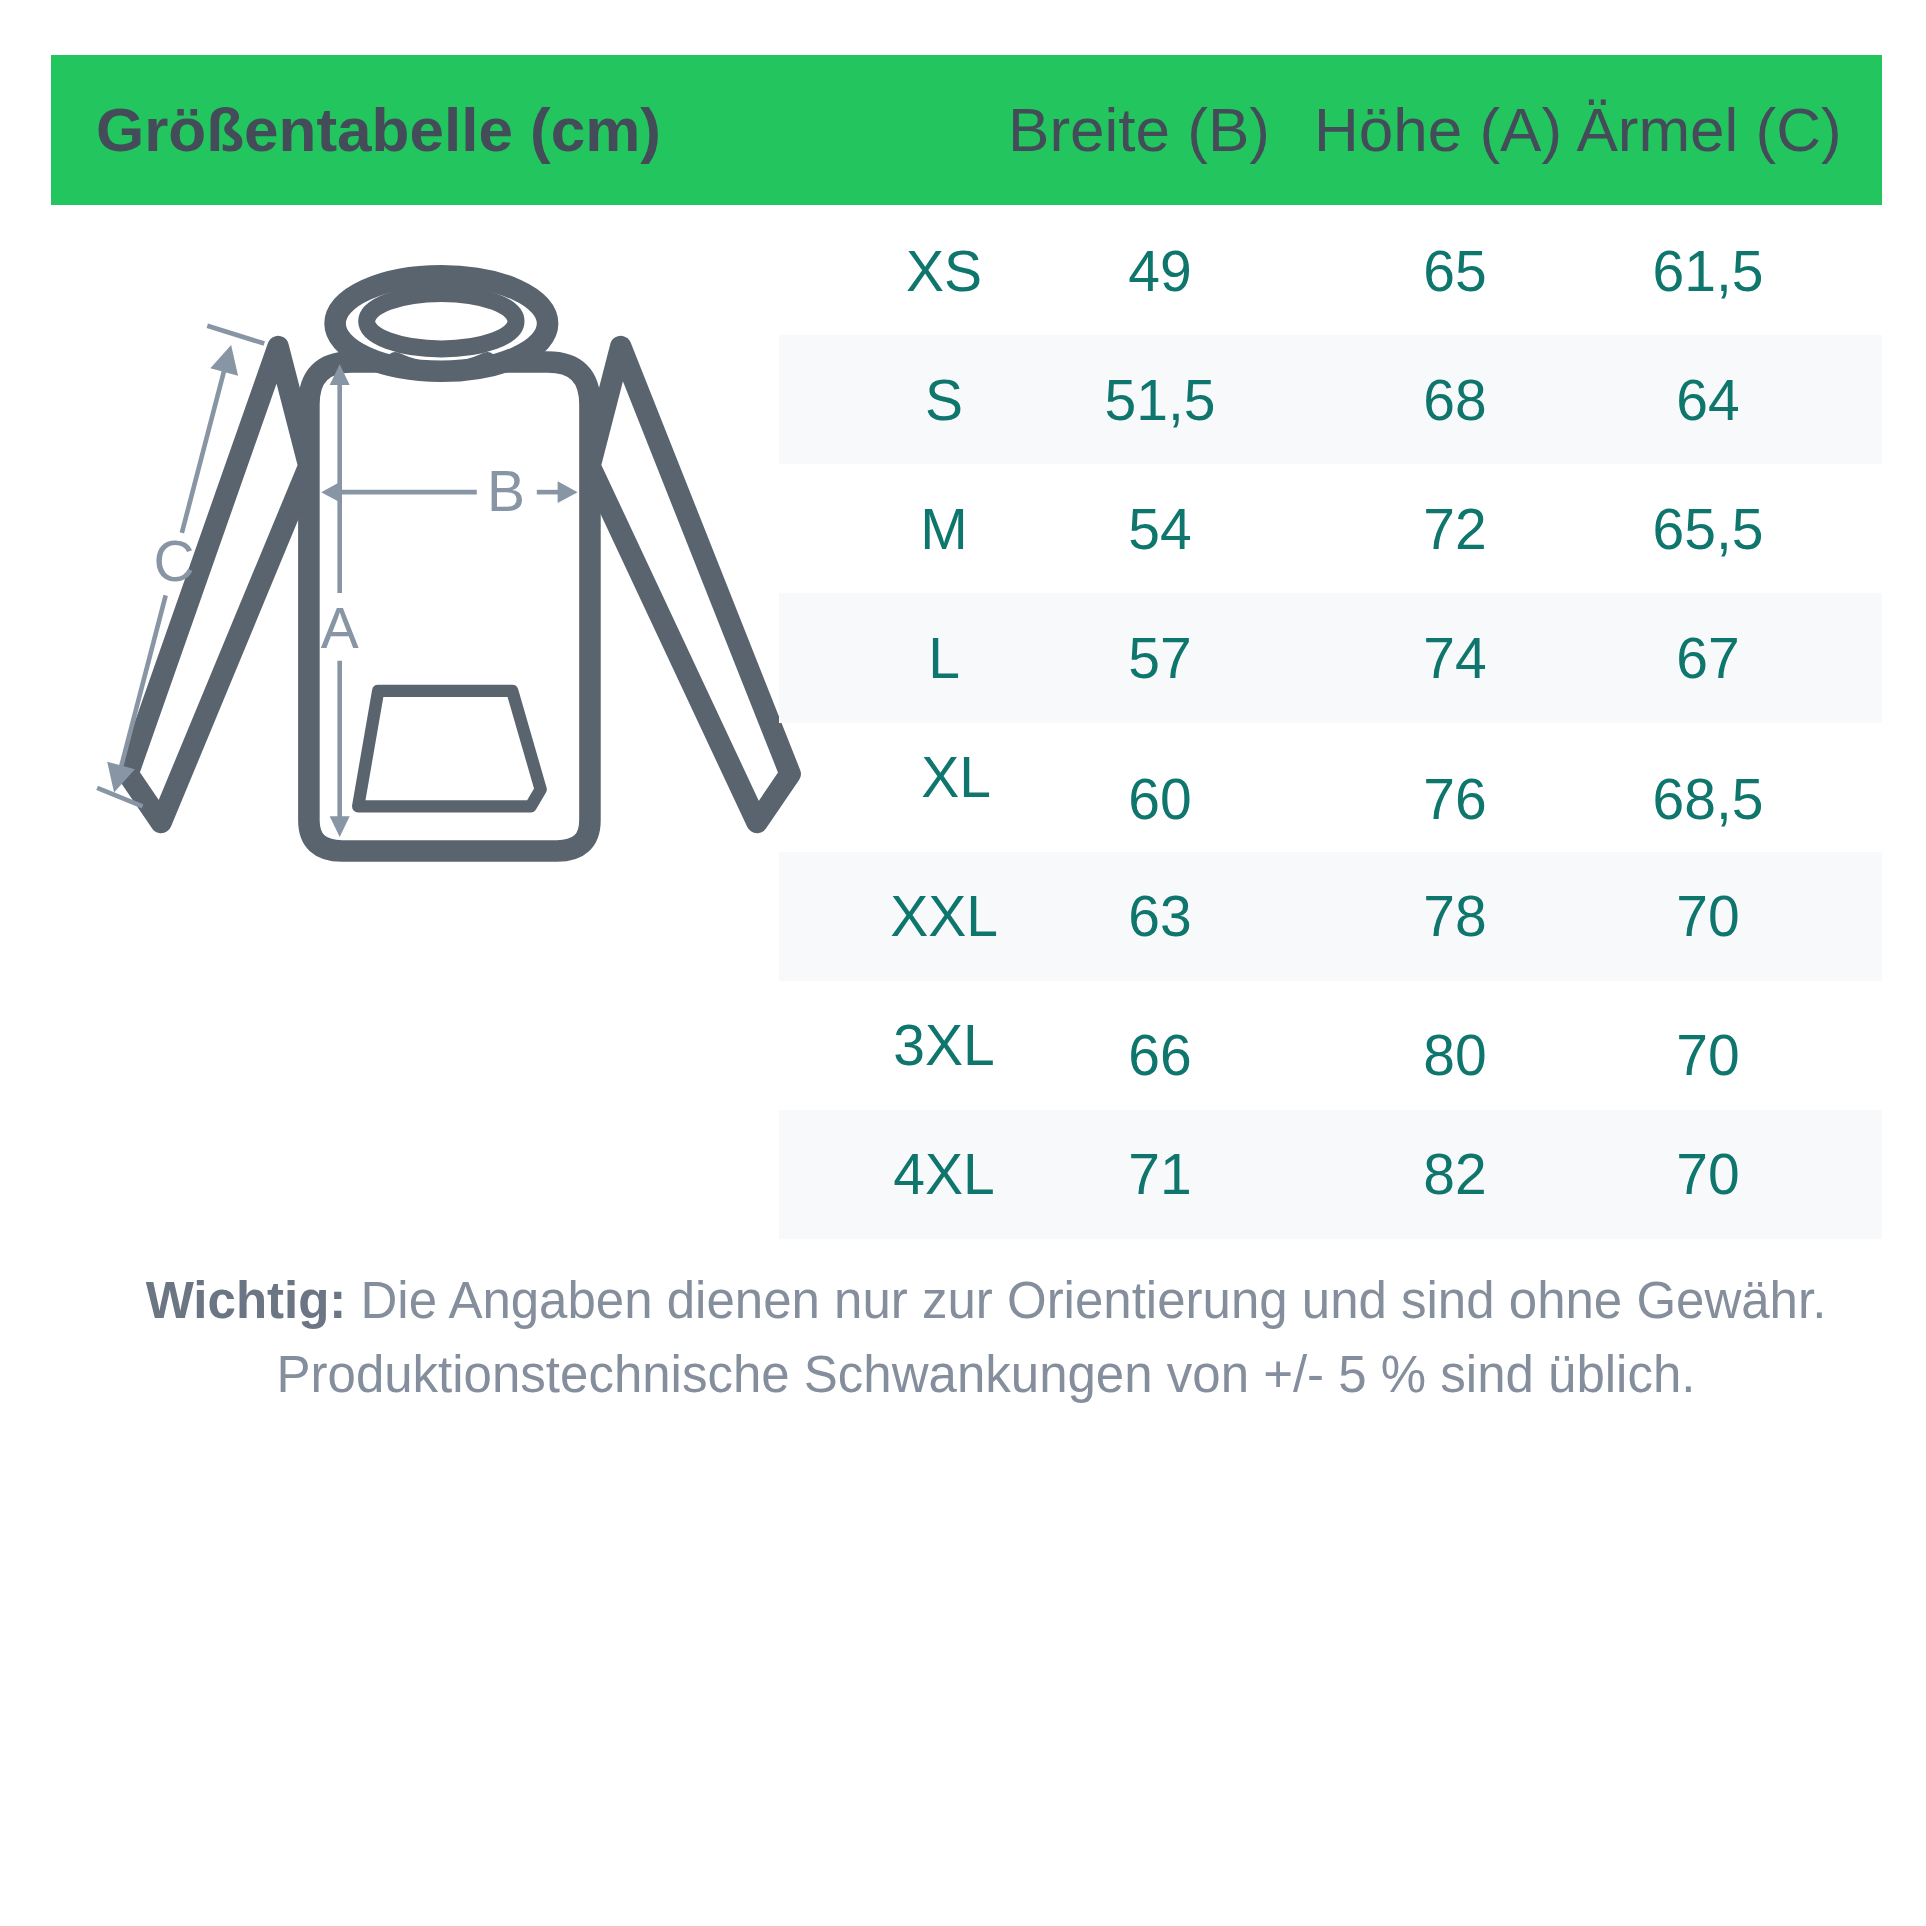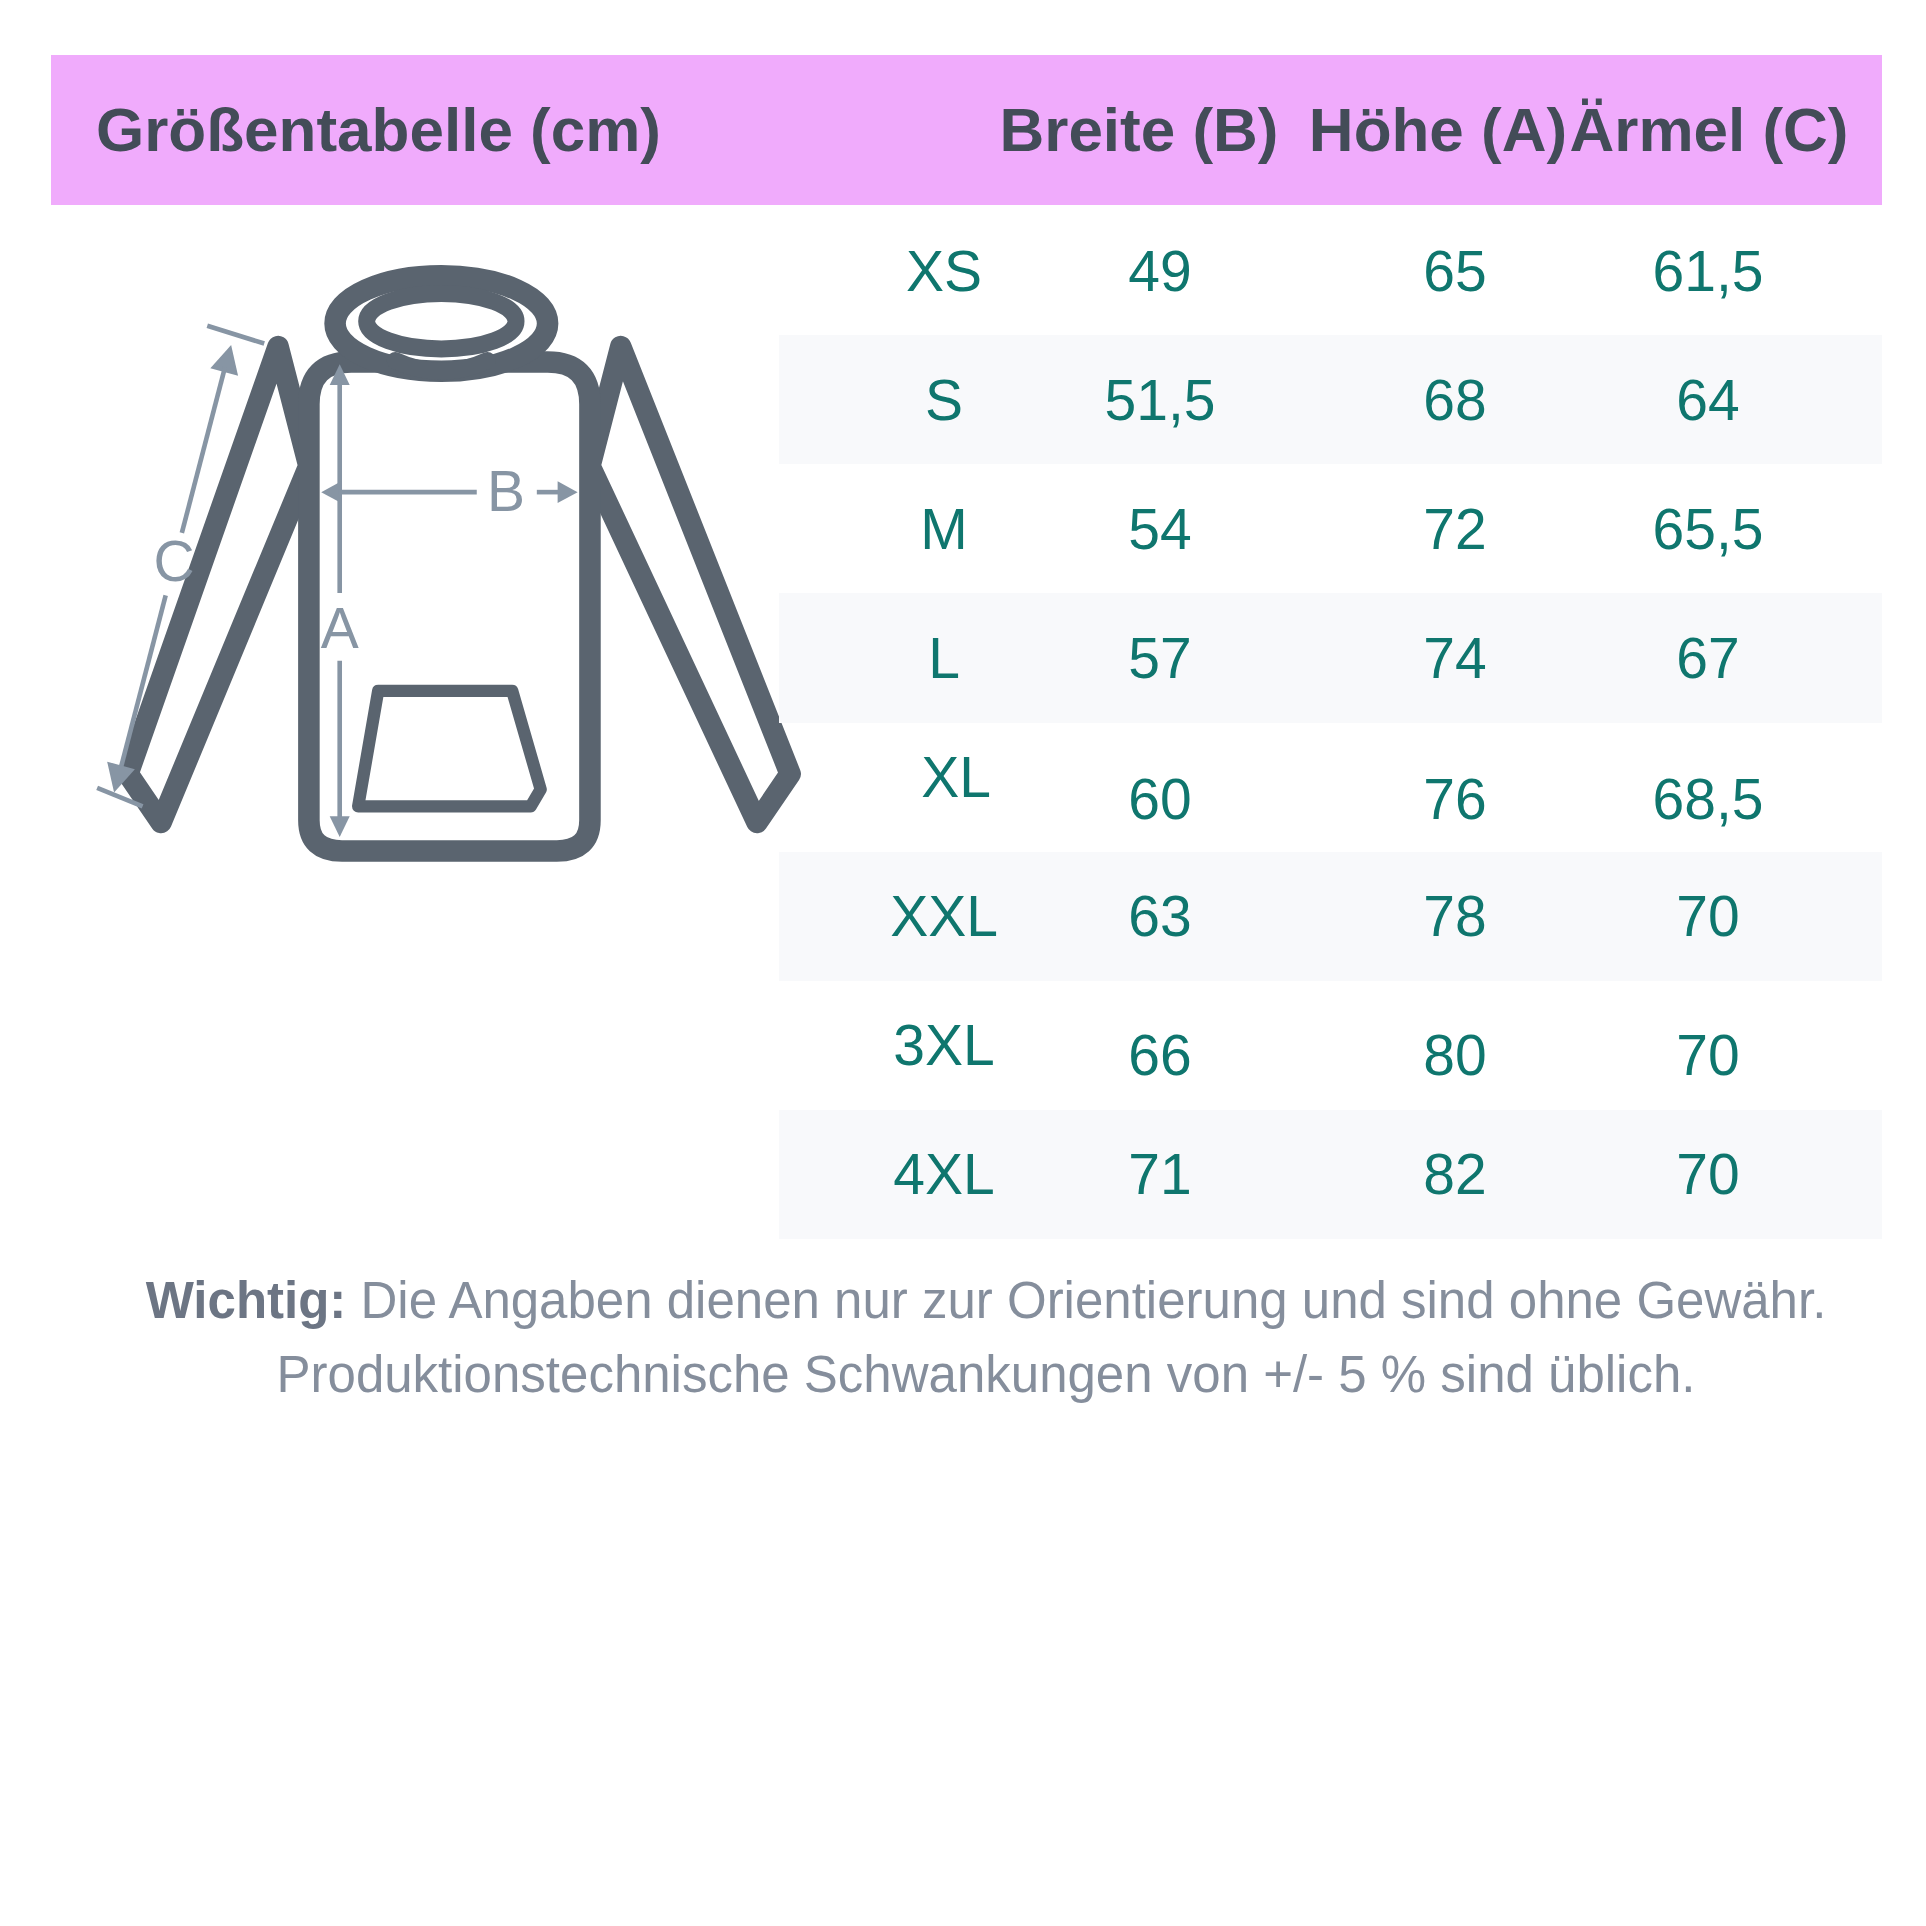--- a/index.html
+++ b/index.html
@@ -1,23 +1,23 @@
 <!DOCTYPE html>
 <html style="font-size:12.3px"><head>
 <meta charset="utf-8">
 <style>
   * { margin:0; padding:0; box-sizing:border-box; }
   html,body { width:1926px; height:1926px; background:#ffffff; font-family:"Liberation Sans", sans-serif; }
   .canvas { position:absolute; left:0; top:0; width:1926px; height:1926px; background:#ffffff; overflow:hidden; }
 
   
-  .header-bar { position:absolute; left:51px; top:55px; width:1831px; height:150px; background:#f0abfc; }
+  .header-bar { position:absolute; left:51px; top:55px; width:1831px; height:150px; background:#22c55e; }
   .header-title { position:absolute; left:45px; top:0; height:150px; line-height:150px;
                   font-size:62px; font-weight:bold; color:#434c58; white-space:nowrap; }
-  .header-col { position:absolute; top:0; height:150px; line-height:150px; font-size:62px; font-weight:bold;
+  .header-col { position:absolute; top:0; height:150px; line-height:150px; font-size:62px; font-weight:normal;
                 color:#434c58; transform:translateX(-50%); white-space:nowrap; }
   .hc-b { left:1088px; } .hc-a { left:1387px; } .hc-c { left:1658px; }
 
   
   .size-table { position:absolute; left:779px; top:206px; width:1103px; height:1033px; display:flex; flex-direction:column; }
   .row { position:relative; flex:1; }
   .row:nth-child(even) { background:#f8f9fb; }
   .cell { position:absolute; top:50%; transform:translate(-50%,-50%); font-size:57px; color:#0f766e; white-space:nowrap; }
   .c-size { left:165px; }
   .c-b { left:381px; } .c-a { left:676px; } .c-c { left:929px; }

